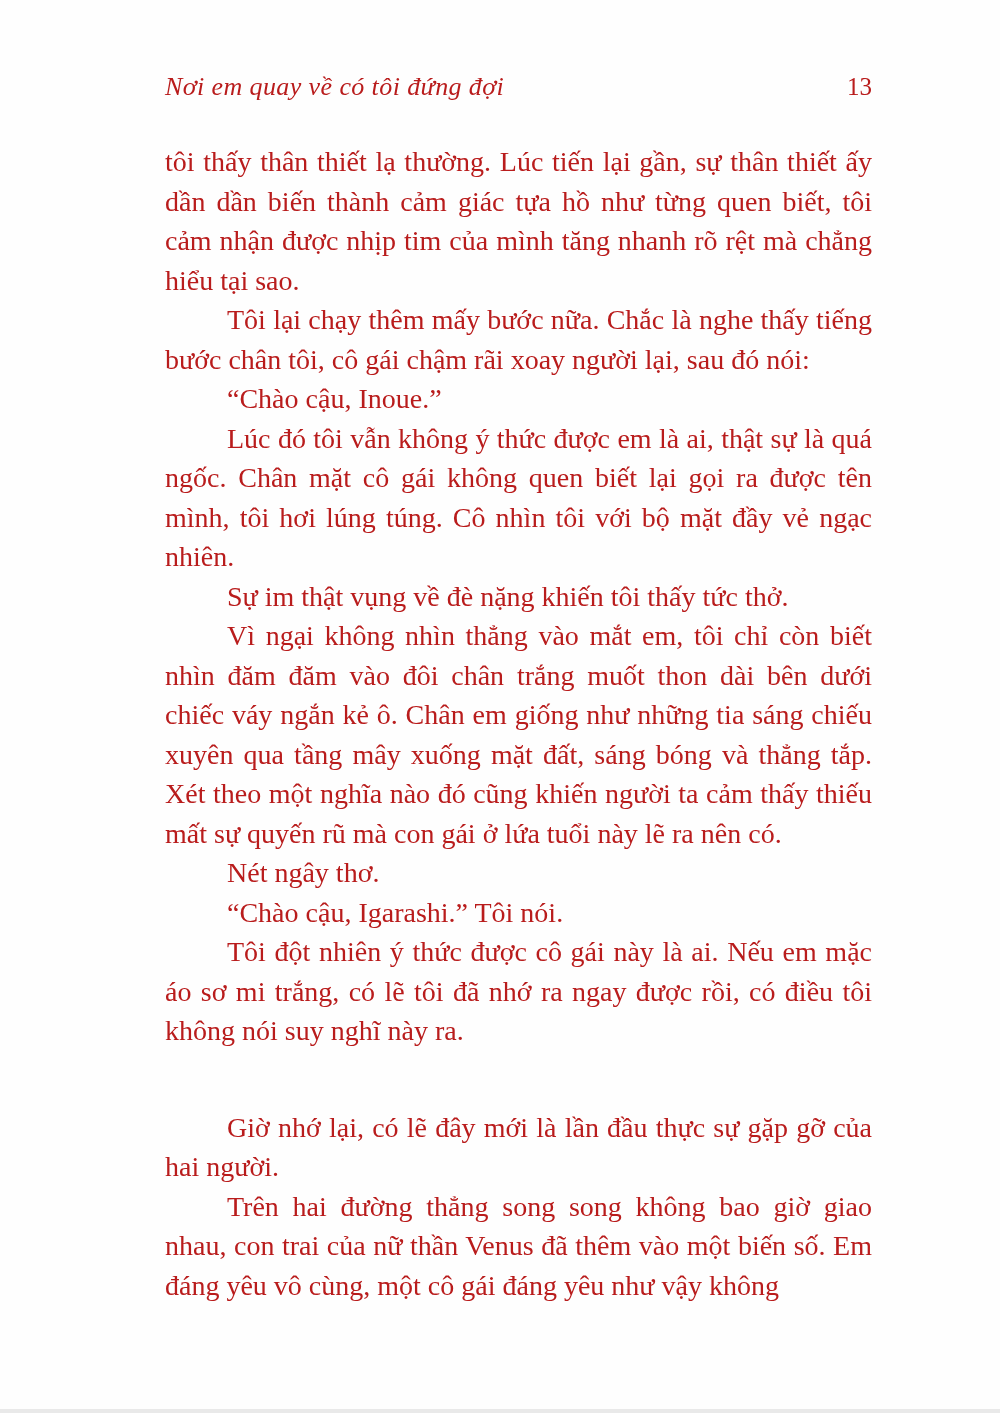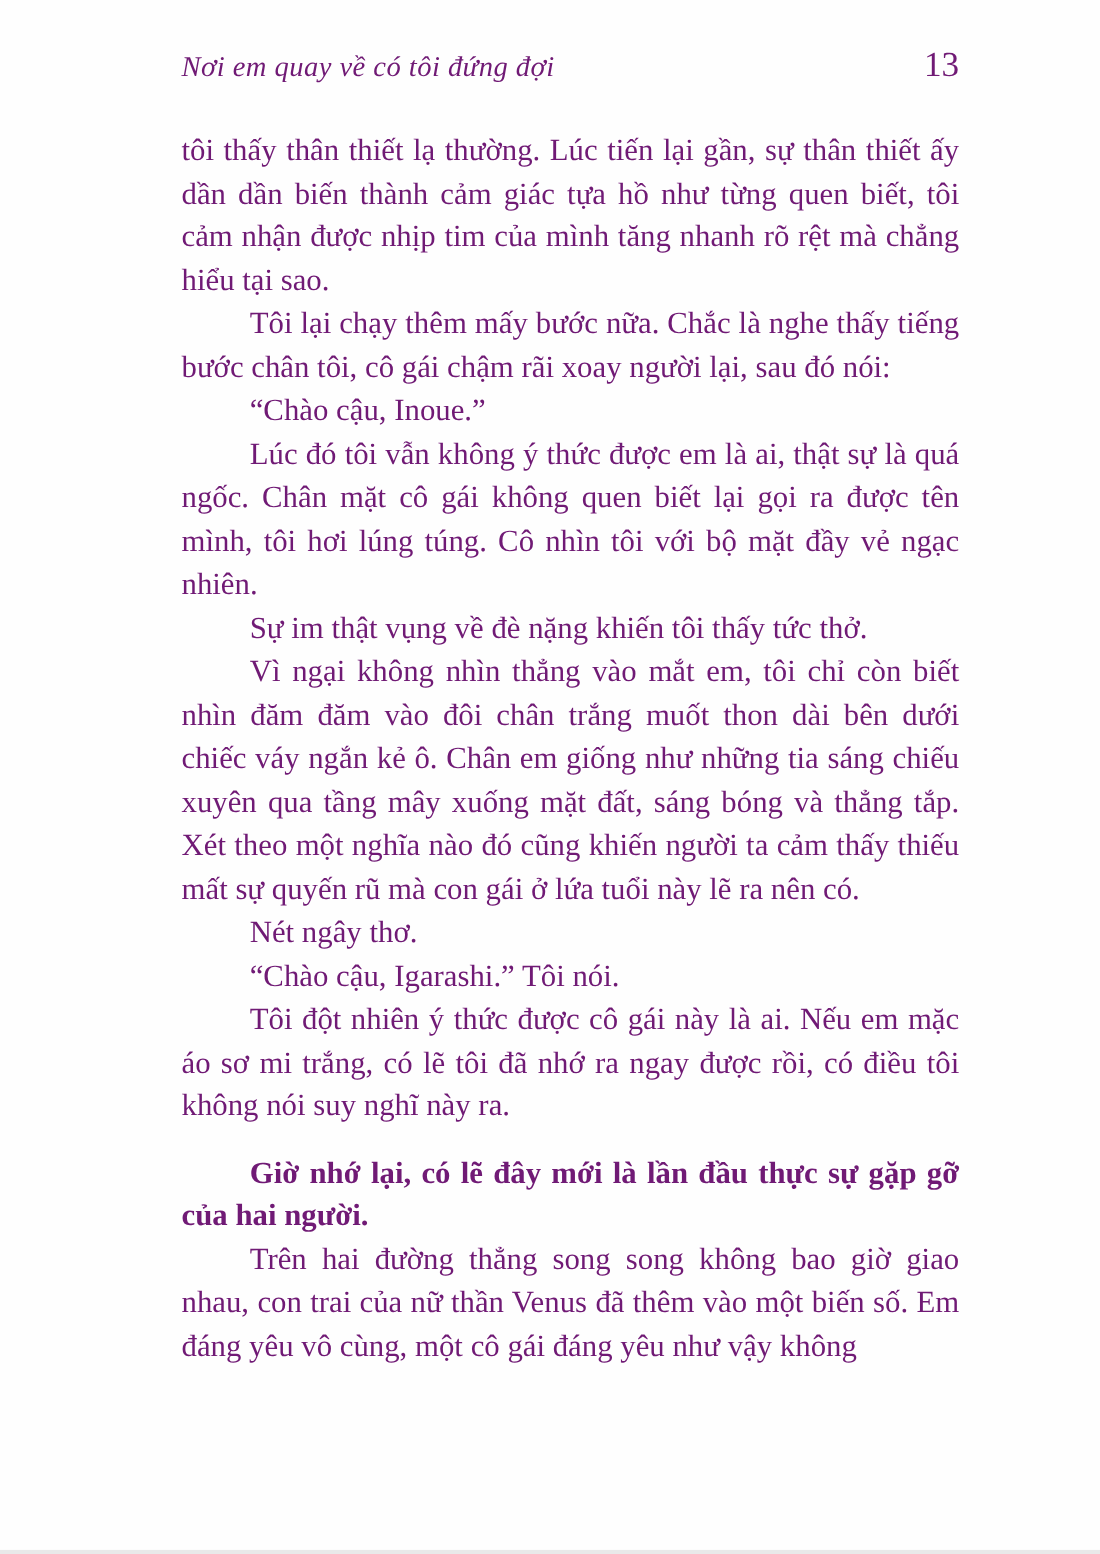--- a/index.html
+++ b/index.html
@@ -8,54 +8,53 @@
     background: #e9e9e9;
     font-family: "Liberation Serif", "DejaVu Serif", serif;
   }
   .book-page {
     position: relative;
     width: 1000px;
     height: 1409px;
     margin: 0 auto;
     background: #fefefe;
     box-sizing: border-box;
-    padding: 40px 128px 0 165px;
-    color: #701a75;
+    padding: 72px 128px 0 165px;
+    color: #b91c1c;
     overflow: hidden;
   }
   .page-header {
     display: flex;
     justify-content: space-between;
     align-items: baseline;
     font-size: 26px;
     margin-bottom: 40px;
   }
   .header-title {
     font-style: italic;
     letter-spacing: 0.4px;
   }
   .page-number {
     font-style: normal;
-    font-size: 32px;
+    font-size: 25px;
   }
   .page-body {
     font-size: 28px;
     line-height: 39.5px;
     text-align: justify;
     text-justify: inter-word;
   }
   .page-body p.para {
     margin: 0;
   }
   .page-body p.para.indent {
     text-indent: 62px;
   }
   .page-body p.para.space-before {
-    margin-top: 21px;
-    font-weight: bold;
+    margin-top: 57px;
   }
 </style>
 </head>
 <body>
 
 <div class="book-page">
   <div class="page-header">
     <span class="header-title">Nơi em quay về có tôi đứng đợi</span>
     <span class="page-number">13</span>
   </div>

